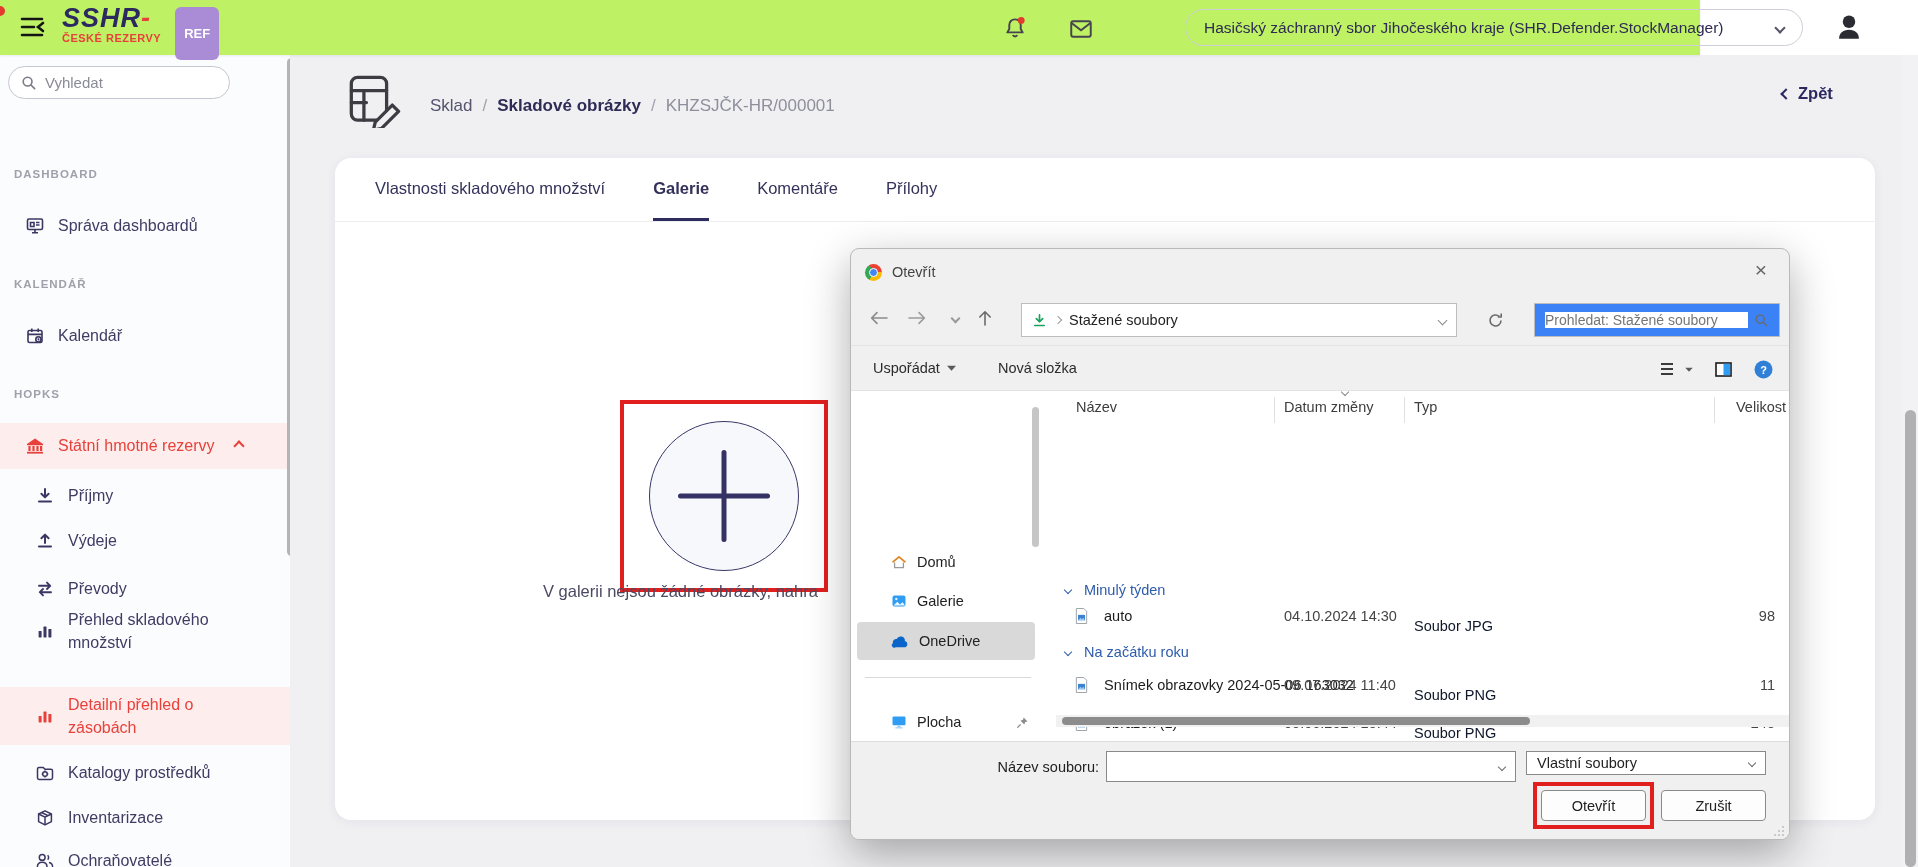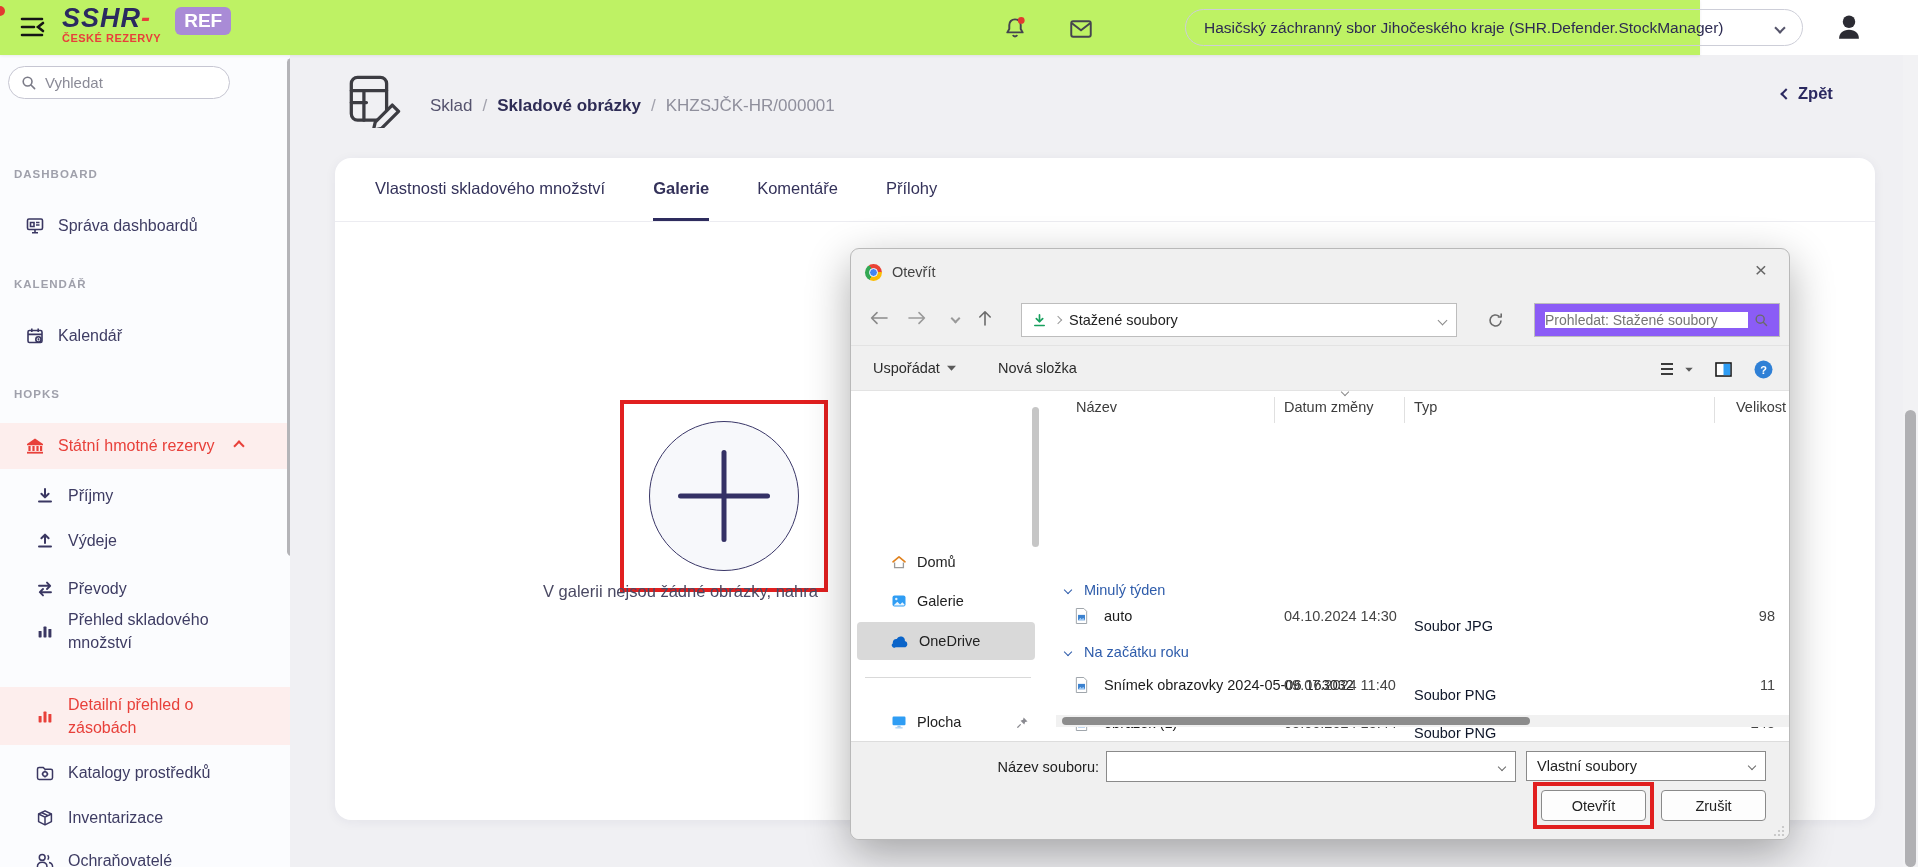--- a/index.html
+++ b/index.html
@@ -10,22 +10,22 @@
   svg{display:block}
 
   
   .header{position:absolute;left:0;top:0;width:1700px;height:55px;background:#bef264;
     box-shadow:0 1px 3px rgba(0,0,0,.07);z-index:30;display:flex;align-items:center}
   .burger{position:absolute;left:18px;top:13px;width:30px;height:28px;cursor:pointer}
   .logo-wrap{position:absolute;left:62px;top:3px;display:flex;align-items:flex-start;gap:14px}
   .logo-main{font-size:27px;font-weight:bold;font-style:italic;color:#2b2960;letter-spacing:1px;line-height:30px}
   .logo-main .dash{color:#e8403a;font-weight:bold}
   .logo-sub{font-size:11px;font-weight:bold;color:#e8403a;letter-spacing:.5px;margin-top:-1px}
-  .badge{background:#a98bd6;color:#fff;font-size:19px;font-weight:bold;border-radius:6px;
-    padding:3px 9px;margin-top:4px}
+  .badge{background:#a98bd6;color:#fff;font-size:13px;font-weight:bold;border-radius:6px;
+    padding:19px 9px;margin-top:4px}
   .red-sliver{position:absolute;left:-5px;top:6px;width:10px;height:10px;border-radius:50%;background:#e23b30}
   .hdr-ico{position:absolute;top:16px;color:#45444f}
   .org-pill{position:absolute;left:1185px;top:9px;width:618px;height:37px;border:1px solid #cdced8;
     border-radius:19px;display:flex;align-items:center;padding:0 18px;color:#2d2b52;font-size:15.5px;cursor:pointer}
   .org-pill .txt{flex:1;white-space:nowrap;overflow:hidden}
   .chev{display:inline-block;width:8px;height:8px;border-right:2px solid currentColor;border-bottom:2px solid currentColor}
   .chev.down{transform:rotate(45deg)}
   .chev.up{transform:rotate(-135deg)}
   .chev.right{transform:rotate(-45deg)}
   .chev.left{transform:rotate(135deg)}
@@ -85,21 +85,21 @@
   .chrome-ico{width:17px;height:17px;border-radius:50%;position:relative;
     background:conic-gradient(from -30deg,#ea4335 0 33%,#fbbc05 33% 66%,#34a853 66%)}
   .chrome-ico::after{content:"";position:absolute;inset:4px;border-radius:50%;background:#4285f4;border:1.5px solid #fff}
   .tb-btn{position:absolute;top:52px;width:32px;height:34px;display:flex;align-items:center;justify-content:center;
     color:#6b6b6b;cursor:pointer}
   .addr{position:absolute;left:170px;top:54px;width:436px;height:34px;background:#fff;border:1px solid #bdbdbd;
     display:flex;align-items:center;padding:0 10px;gap:8px;cursor:text}
   .addr .path{color:#222;flex:1}
   .refresh{position:absolute;left:628px;top:56px;width:32px;height:30px;display:flex;align-items:center;
     justify-content:center;cursor:pointer}
-  .dlg-search{position:absolute;left:683px;top:54px;width:246px;height:34px;background:#8b5cf6;border:1px solid #bdbdbd;
+  .dlg-search{position:absolute;left:683px;top:54px;width:246px;height:34px;background:#3b82f6;border:1px solid #bdbdbd;
     display:flex;align-items:center;padding:0 10px;gap:6px}
   .dlg-search input{border:0;outline:0;flex:1;font-size:14px;color:#333;font-family:"Liberation Sans",sans-serif}
   .dlg-search input::placeholder{color:#767676}
   .cmdbar{position:absolute;left:0;top:96px;width:100%;height:46px;border-top:1px solid #e3e3e3;
     border-bottom:1px solid #e3e3e3;display:flex;align-items:center;padding:0 22px;gap:42px;color:#2b2b2b}
   .cmd-item{display:flex;align-items:center;gap:7px;cursor:pointer}
   .cmd-right{position:absolute;right:16px;top:0;height:46px;display:flex;align-items:center;gap:22px}
   .dlg-body{position:absolute;left:0;top:142px;width:940px;height:350px;background:#fff}
   .nav-item{position:absolute;left:6px;width:178px;height:30px;display:flex;align-items:center;gap:10px;
     padding-left:34px;color:#222;cursor:pointer;border-radius:4px}
@@ -119,21 +119,21 @@
   .file-row .dt{position:absolute;left:228px;top:6px;color:#444}
   .file-row .tp{position:absolute;left:358px;top:16px;color:#0f172a}
   .file-row .sz{position:absolute;right:16px;top:6px;color:#444}
   .hscroll-track{position:absolute;left:205px;top:324px;width:735px;height:12px;background:#f1f1f1}
   .hscroll-thumb{position:absolute;left:6px;top:2px;width:468px;height:8px;border-radius:4px;background:#8c8c8c}
   .dlg-footer{position:absolute;left:0;top:492px;width:940px;height:100px;background:#f0f0f0;border-top:1px solid #ddd}
   .fn-label{position:absolute;left:120px;top:17px;width:128px;text-align:right;color:#222}
   .fn-input{position:absolute;left:255px;top:9px;width:410px;height:31px;background:#fff;border:1px solid #8a8a8a;
     display:flex;align-items:center;padding:0 10px}
   .fn-input input{border:0;outline:0;flex:1;font-family:"Liberation Sans",sans-serif;font-size:14px}
-  .ft-combo{position:absolute;left:675px;top:9px;width:240px;height:30px;background:#fff;border:1px solid #8a8a8a;
+  .ft-combo{position:absolute;left:675px;top:9px;width:240px;height:24px;background:#fff;border:1px solid #8a8a8a;
     display:flex;align-items:center;padding:0 10px;color:#222;cursor:pointer}
   .ft-combo .v{flex:1}
   .dlg-btn{position:absolute;top:48px;width:105px;height:31px;background:#fdfdfd;border:1px solid #8a8a8a;
     border-radius:4px;display:flex;align-items:center;justify-content:center;color:#222;cursor:pointer}
   .open-hl{position:absolute;left:682px;top:40px;width:121px;height:47px;border:4px solid #e11f1f}
   .grip{position:absolute;right:6px;bottom:4px;width:14px;height:14px;opacity:.55}
 </style>
 </head>
 <body>
 

